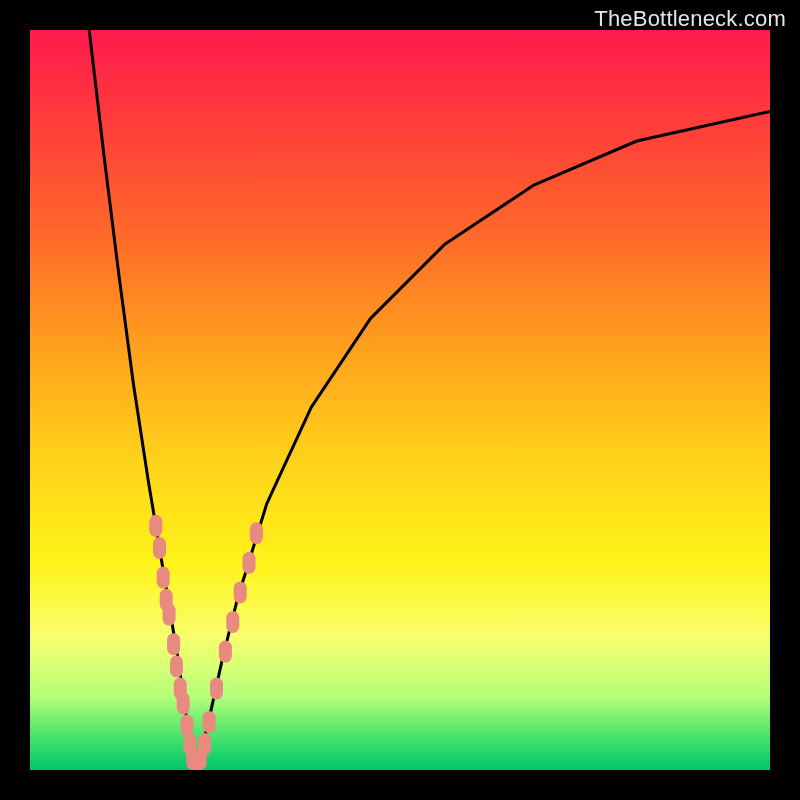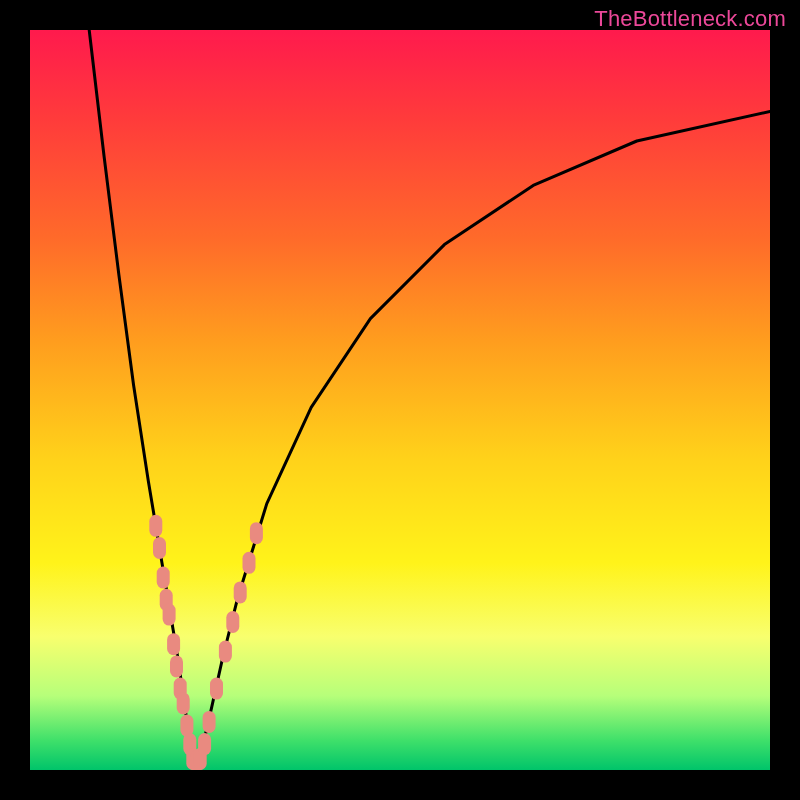--- a/index.html
+++ b/index.html
@@ -34,21 +34,21 @@
       #f8ff6e 82%,
       #b6ff7a 90%,
       #3fe06a 96%,
       #00c46a 100%
     );
   }
   .watermark {
     position: absolute;
     top: 6px;
     right: 14px;
-    color: #ec4899;
+    color: #e5e5e5;
     font-size: 22px;
     letter-spacing: 0.2px;
     user-select: none;
   }
   svg {
     position: absolute;
     left: 0;
     top: 0;
   }
 </style>

